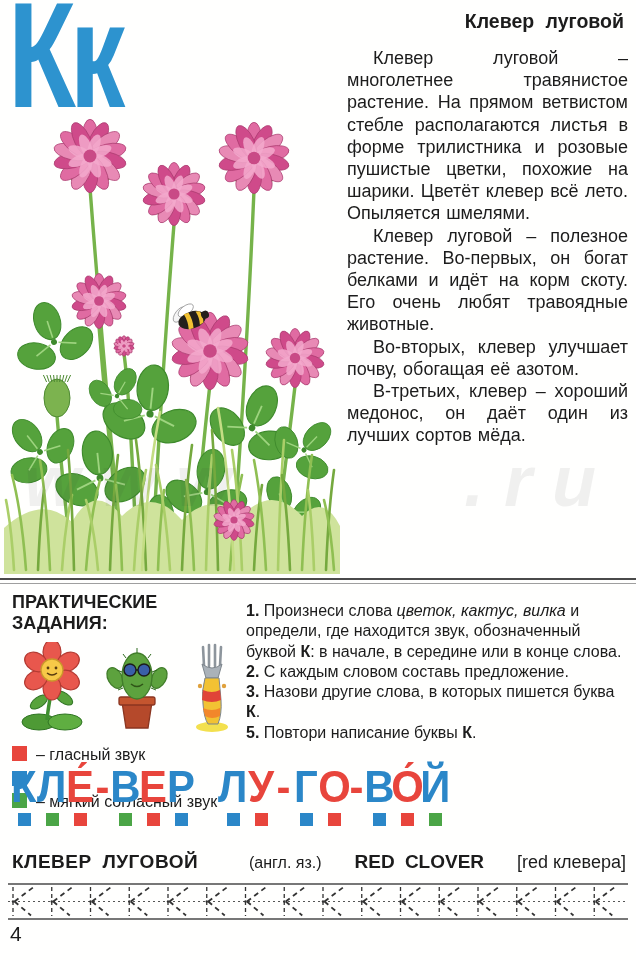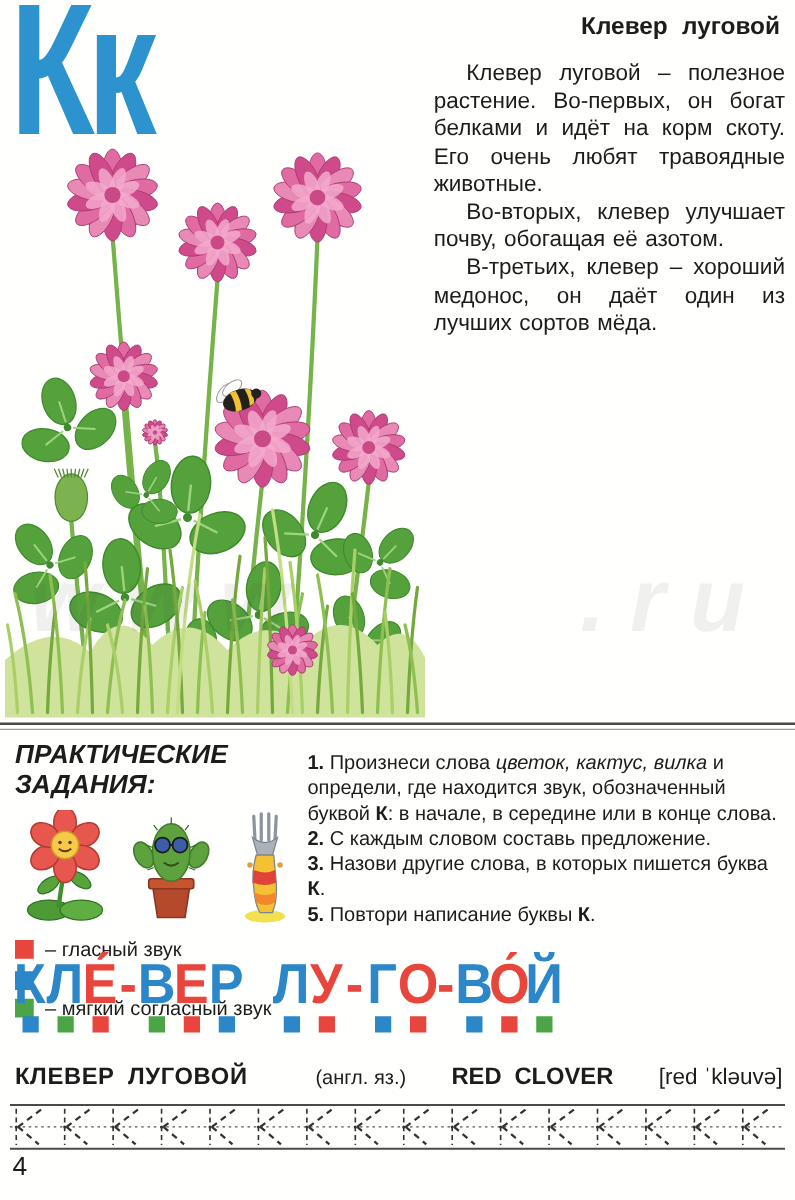--- a/index.html
+++ b/index.html
@@ -16,21 +16,21 @@
   .illustration{position:absolute;left:2px;top:96px;}
 
   .watermark{position:absolute;top:440px;left:24px;width:592px;display:flex;justify-content:space-between;
         font-size:72px;font-weight:bold;font-style:italic;color:#3a3a3a;opacity:0.07;
         letter-spacing:20px;pointer-events:none;}
 
   .separator{position:absolute;left:0;right:0;top:578px;height:3px;
         border-top:2px solid #4a4a4a;border-bottom:1px solid #9f9f9f;}
 
   .tasks-left{position:absolute;left:12px;top:592px;width:234px;}
-  .tasks-heading{font-size:21px;font-weight:bold;word-spacing:9px;margin:0;font-style:italic;}
+  .tasks-heading{font-size:18px;font-weight:bold;word-spacing:9px;margin:0;}
   .icons-row{display:flex;align-items:flex-end;gap:4px;margin-top:8px;height:92px;}
   .legend{margin-top:12px;}
   .legend-row{display:flex;gap:9px;font-size:16px;margin-bottom:7px;}
   .legend-square{width:15px;height:15px;flex:0 0 15px;}
 
   .tasks-right{position:absolute;left:246px;top:601px;width:382px;font-size:16px;line-height:20.3px;}
   .task{margin:0;}
   .task b{font-weight:bold;}
   .task i{font-style:italic;}
 
@@ -437,20 +437,21 @@
     </svg>
 
   <div class="watermark">
     <span>www</span>
     <span>.ru</span>
   </div>
 
   <div class="article">
     <h1 class="article-title">Клевер луговой</h1>
     <div id="paragraphs">
+        <p>Клевер луговой – многолетнее травянистое растение. На прямом ветвистом стебле располагаются листья в форме трилистника и розовые пушистые цветки, похожие на шарики. Цветёт клевер всё лето. Опыляется шмелями.</p>
         <p>Клевер луговой – полезное растение. Во-первых, он богат белками и идёт на корм скоту. Его очень любят травоядные животные.</p>
         <p>Во-вторых, клевер улучшает почву, обогащая её азотом.</p>
         <p>В-третьих, клевер – хороший медонос, он даёт один из лучших сортов мёда.</p>
       </div>
   </div>
 
   <div class="separator"></div>
 
   <div class="tasks-left">
     <p class="tasks-heading">ПРАКТИЧЕСКИЕ ЗАДАНИЯ:</p>
@@ -599,21 +600,21 @@
       <div class="syl-cell">
         <div class="syl-letter" style="color: rgb(43, 135, 200);">Й</div>
         <div class="syl-square" style="background: rgb(75, 165, 70);"></div>
       </div>
     </div>
 
   <div class="translation">
     <span class="tr-ru">КЛЕВЕР ЛУГОВОЙ</span>
     <span class="tr-note">(англ. яз.)</span>
     <span class="tr-en">RED CLOVER</span>
-    <span class="tr-ipa">[red ˈkləuvə]</span>
+    <span class="tr-ipa">[red клевера]</span>
   </div>
 
   <svg class="practice" id="practice" width="620" height="37" viewBox="0 0 620 37">
       <line x1="0" y1="1" x2="620" y2="1" stroke="#4a4a4a" stroke-width="1.6"></line>
       <line x1="0" y1="36" x2="620" y2="36" stroke="#4a4a4a" stroke-width="1.6"></line>
       <line x1="0" y1="18.5" x2="620" y2="18.5" stroke="#555" stroke-width="1" stroke-dasharray="2 3"></line>
       <line x1="5" y1="4" x2="5" y2="33" stroke="#333" stroke-width="1.3" stroke-dasharray="4 3"></line>
       <line x1="6.5" y1="18.5" x2="25" y2="4.5" stroke="#333" stroke-width="1.8" stroke-dasharray="5 4"></line>
       <line x1="6.5" y1="18.5" x2="23" y2="32.5" stroke="#333" stroke-width="1.8" stroke-dasharray="5 4"></line>
       <circle cx="5" cy="18.5" r="1.2" fill="#333"></circle>

